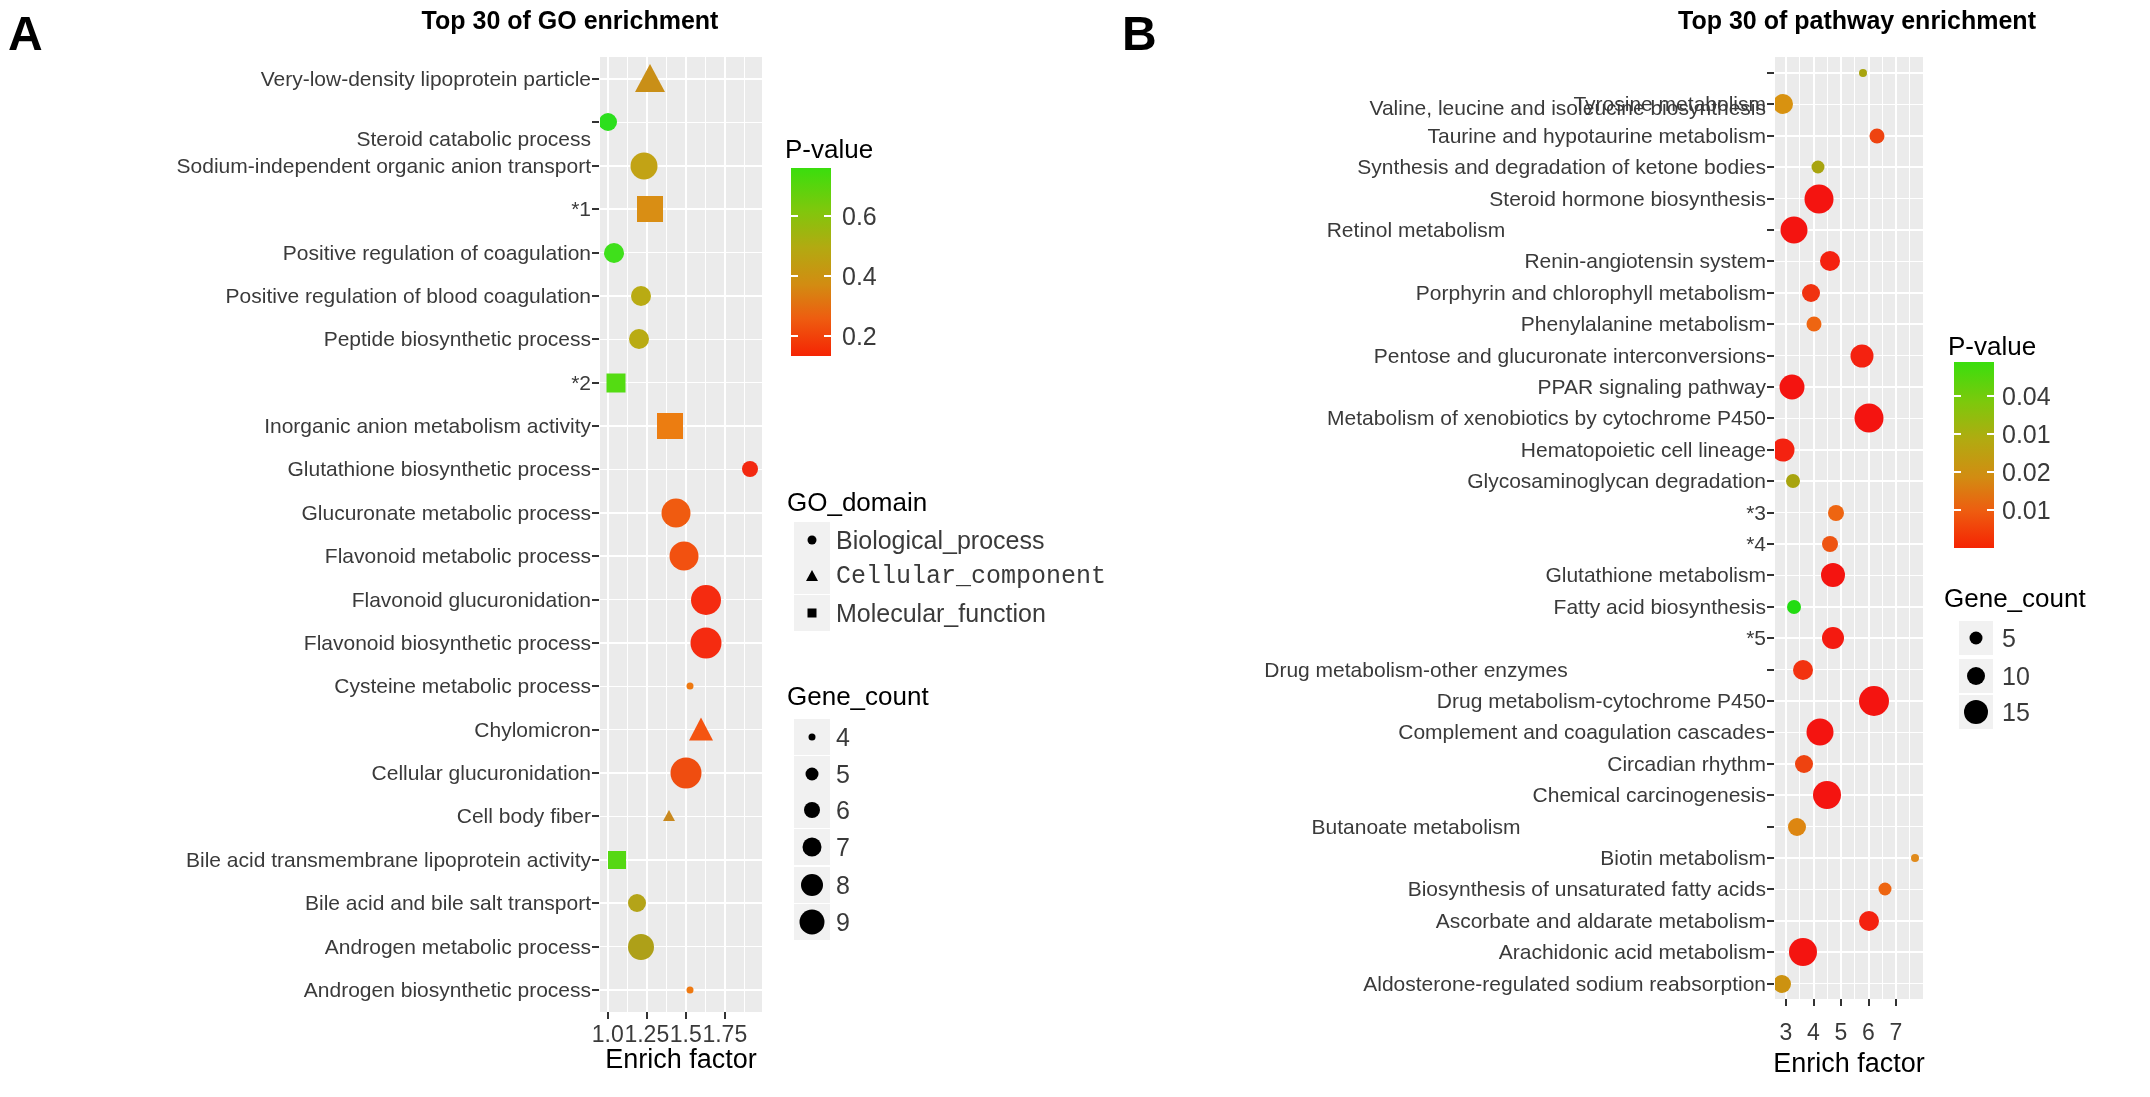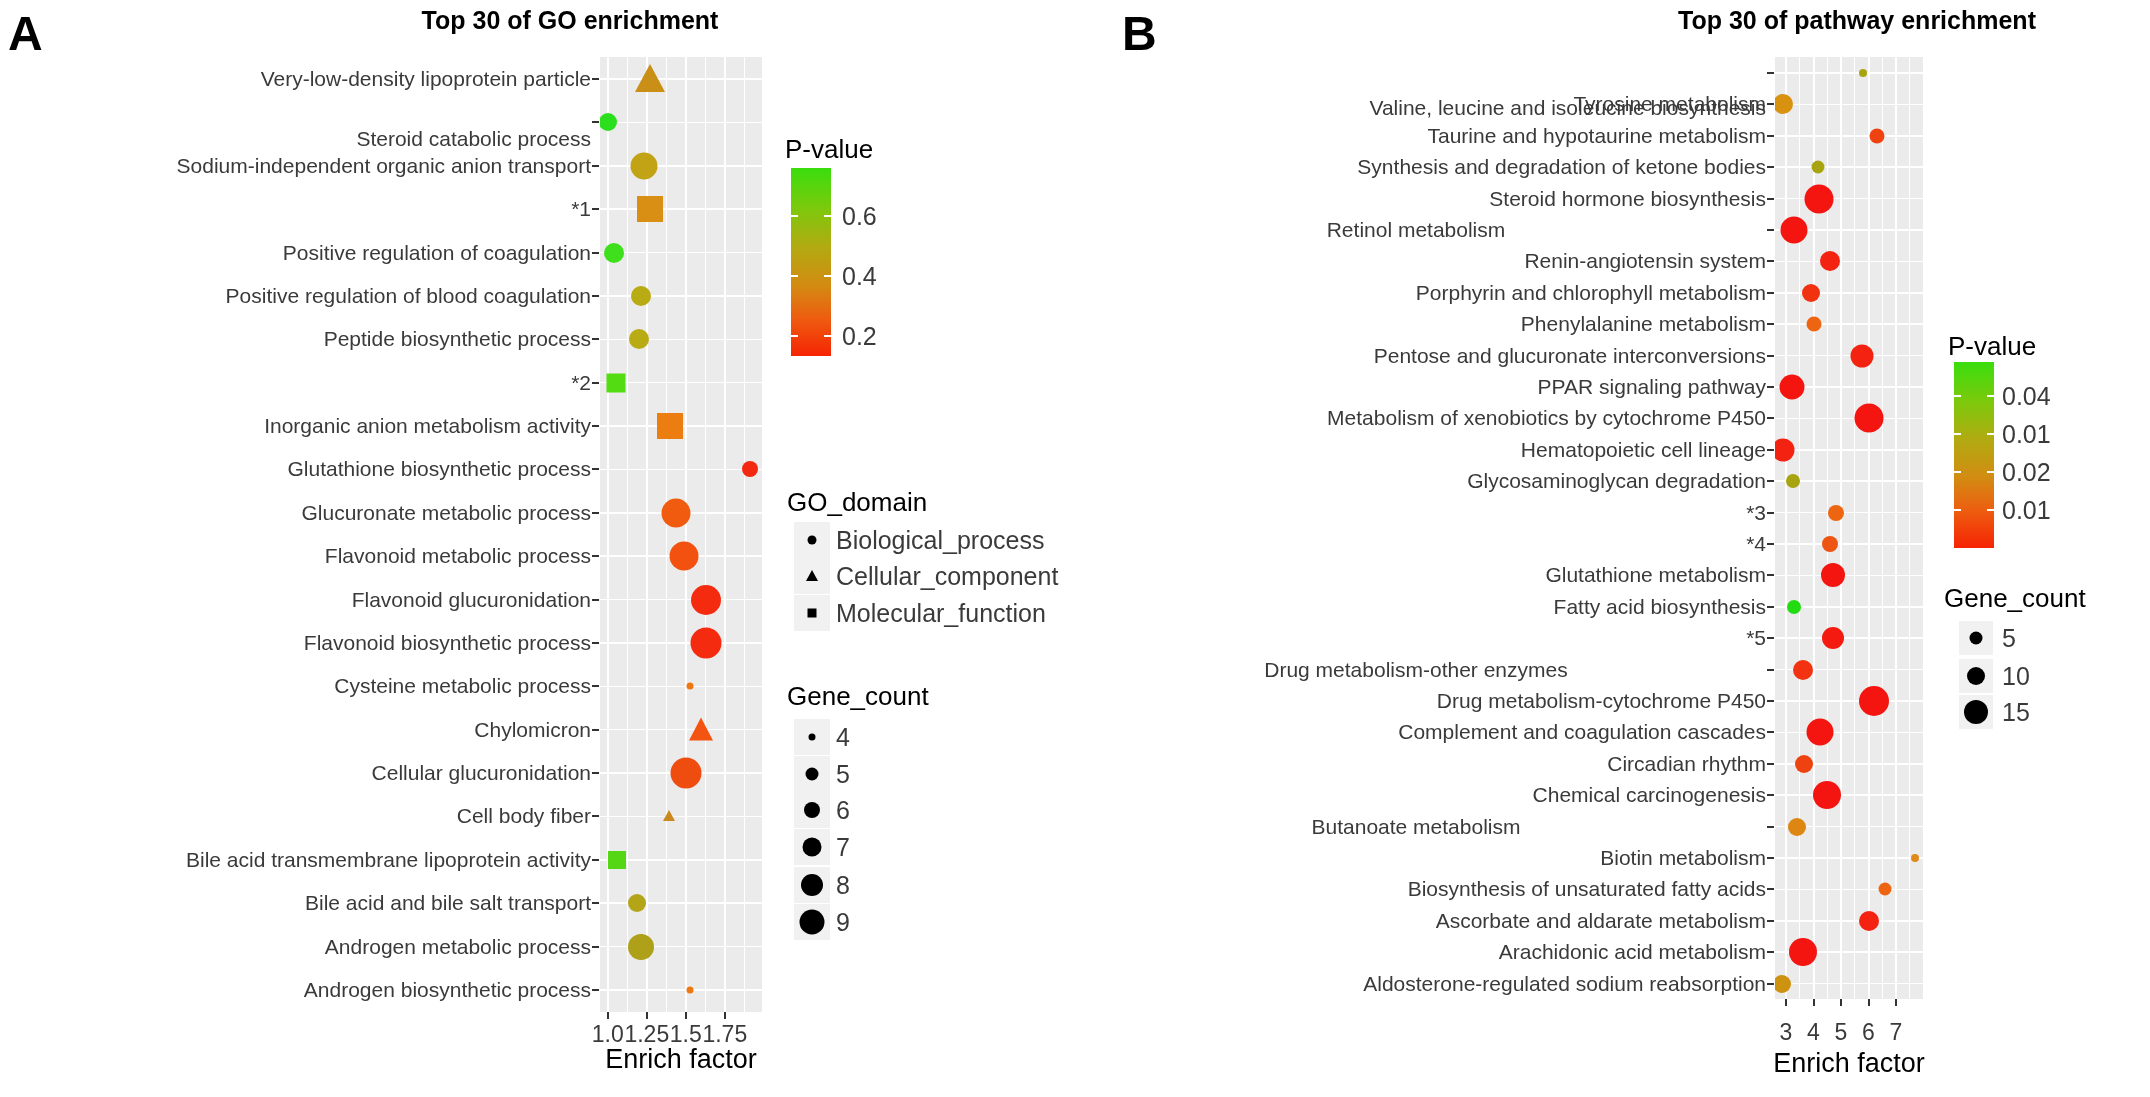--- a/index.html
+++ b/index.html
@@ -150,21 +150,21 @@
     <div class="abs cbar-tick" style="left: 824px; top: 275px;"></div>
     <div class="abs legend-label" style="left: 842px; top: 336px;">0.2</div>
     <div class="abs cbar-tick" style="left: 791px; top: 335px;"></div>
     <div class="abs cbar-tick" style="left: 824px; top: 335px;"></div>
     <div class="abs legend-title" style="left: 787px; top: 487px;">GO_domain</div>
     <div class="key-box" style="left: 812px; top: 540px; width: 36px; height: 36px;"></div>
     <div class="key-dot" style="left: 812px; top: 540px; width: 9px; height: 9px;"></div>
     <div class="abs legend-label" style="left: 836px; top: 540px;">Biological_process</div>
     <div class="key-box" style="left: 812px; top: 576px; width: 36px; height: 36px;"></div>
     <div class="pt-triangle" style="left: 812px; top: 576px; border-left: 6px solid transparent; border-right: 6px solid transparent; border-bottom: 11.04px solid rgb(0, 0, 0);"></div>
-    <div class="abs legend-label" style="left: 836px; top: 576px;">Cellular_component</div>
+    <div class="abs legend-label" style="left: 836px; top: 576px; font-family: Liberation Mono, monospace;">Cellular_component</div>
     <div class="key-box" style="left: 812px; top: 613px; width: 36px; height: 36px;"></div>
     <div class="key-square" style="left: 812px; top: 613px; width: 9px; height: 9px;"></div>
     <div class="abs legend-label" style="left: 836px; top: 613px;">Molecular_function</div>
     <div class="abs legend-title" style="left: 787px; top: 681px;">Gene_count</div>
     <div class="key-box" style="left: 812px; top: 737px; width: 36px; height: 36px;"></div>
     <div class="key-dot" style="left: 812px; top: 737px; width: 7px; height: 7px;"></div>
     <div class="abs legend-label" style="left: 836px; top: 737px;">4</div>
     <div class="key-box" style="left: 812px; top: 774px; width: 36px; height: 36px;"></div>
     <div class="key-dot" style="left: 812px; top: 774px; width: 13px; height: 13px;"></div>
     <div class="abs legend-label" style="left: 836px; top: 774px;">5</div>

